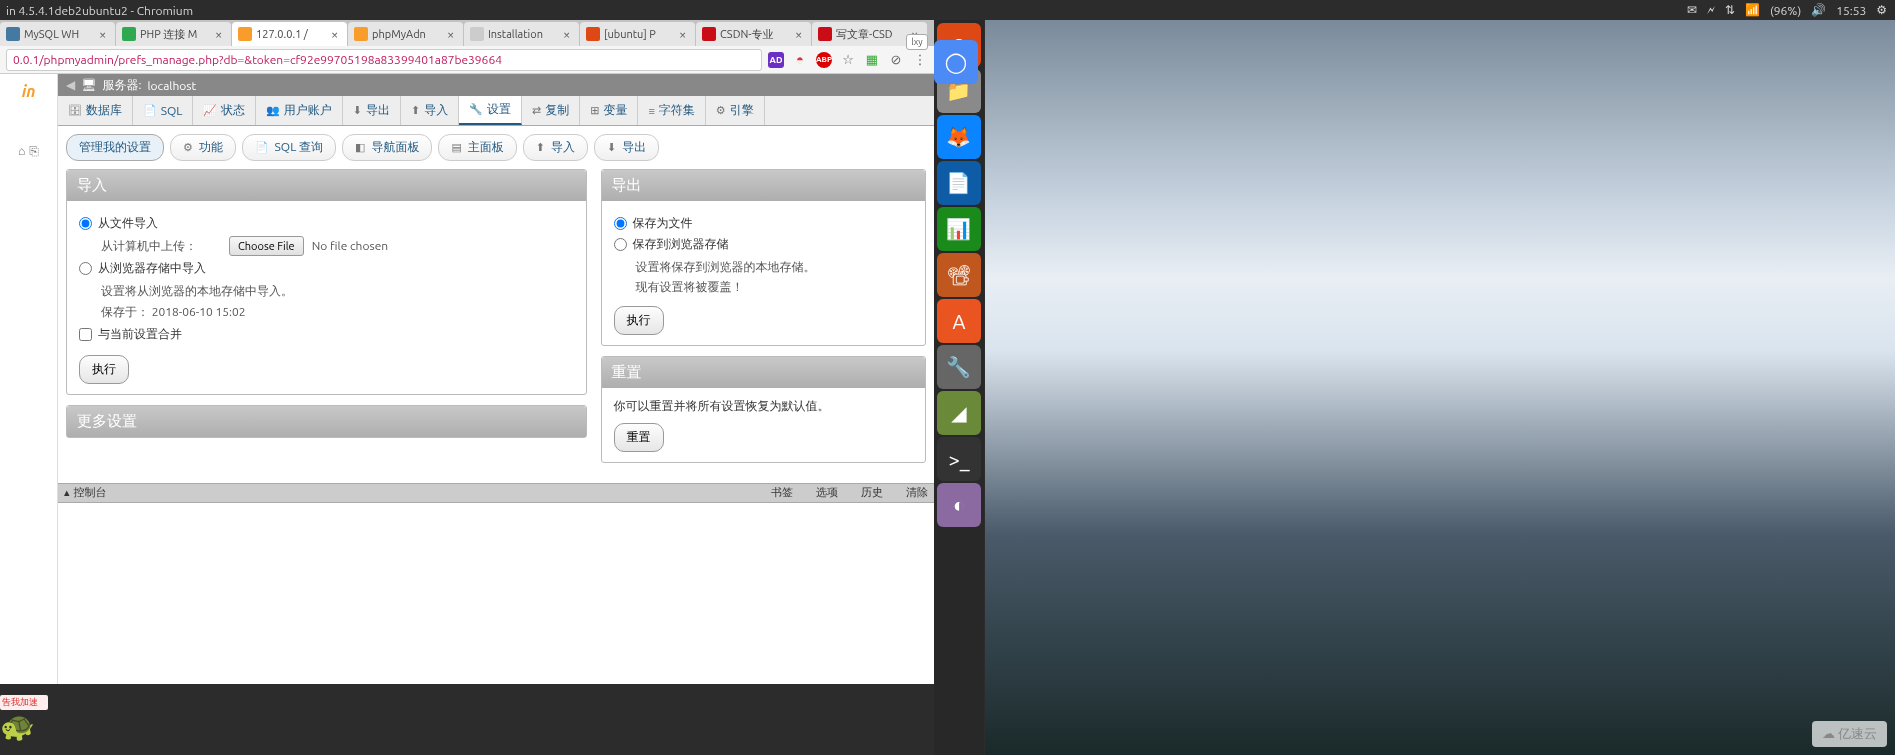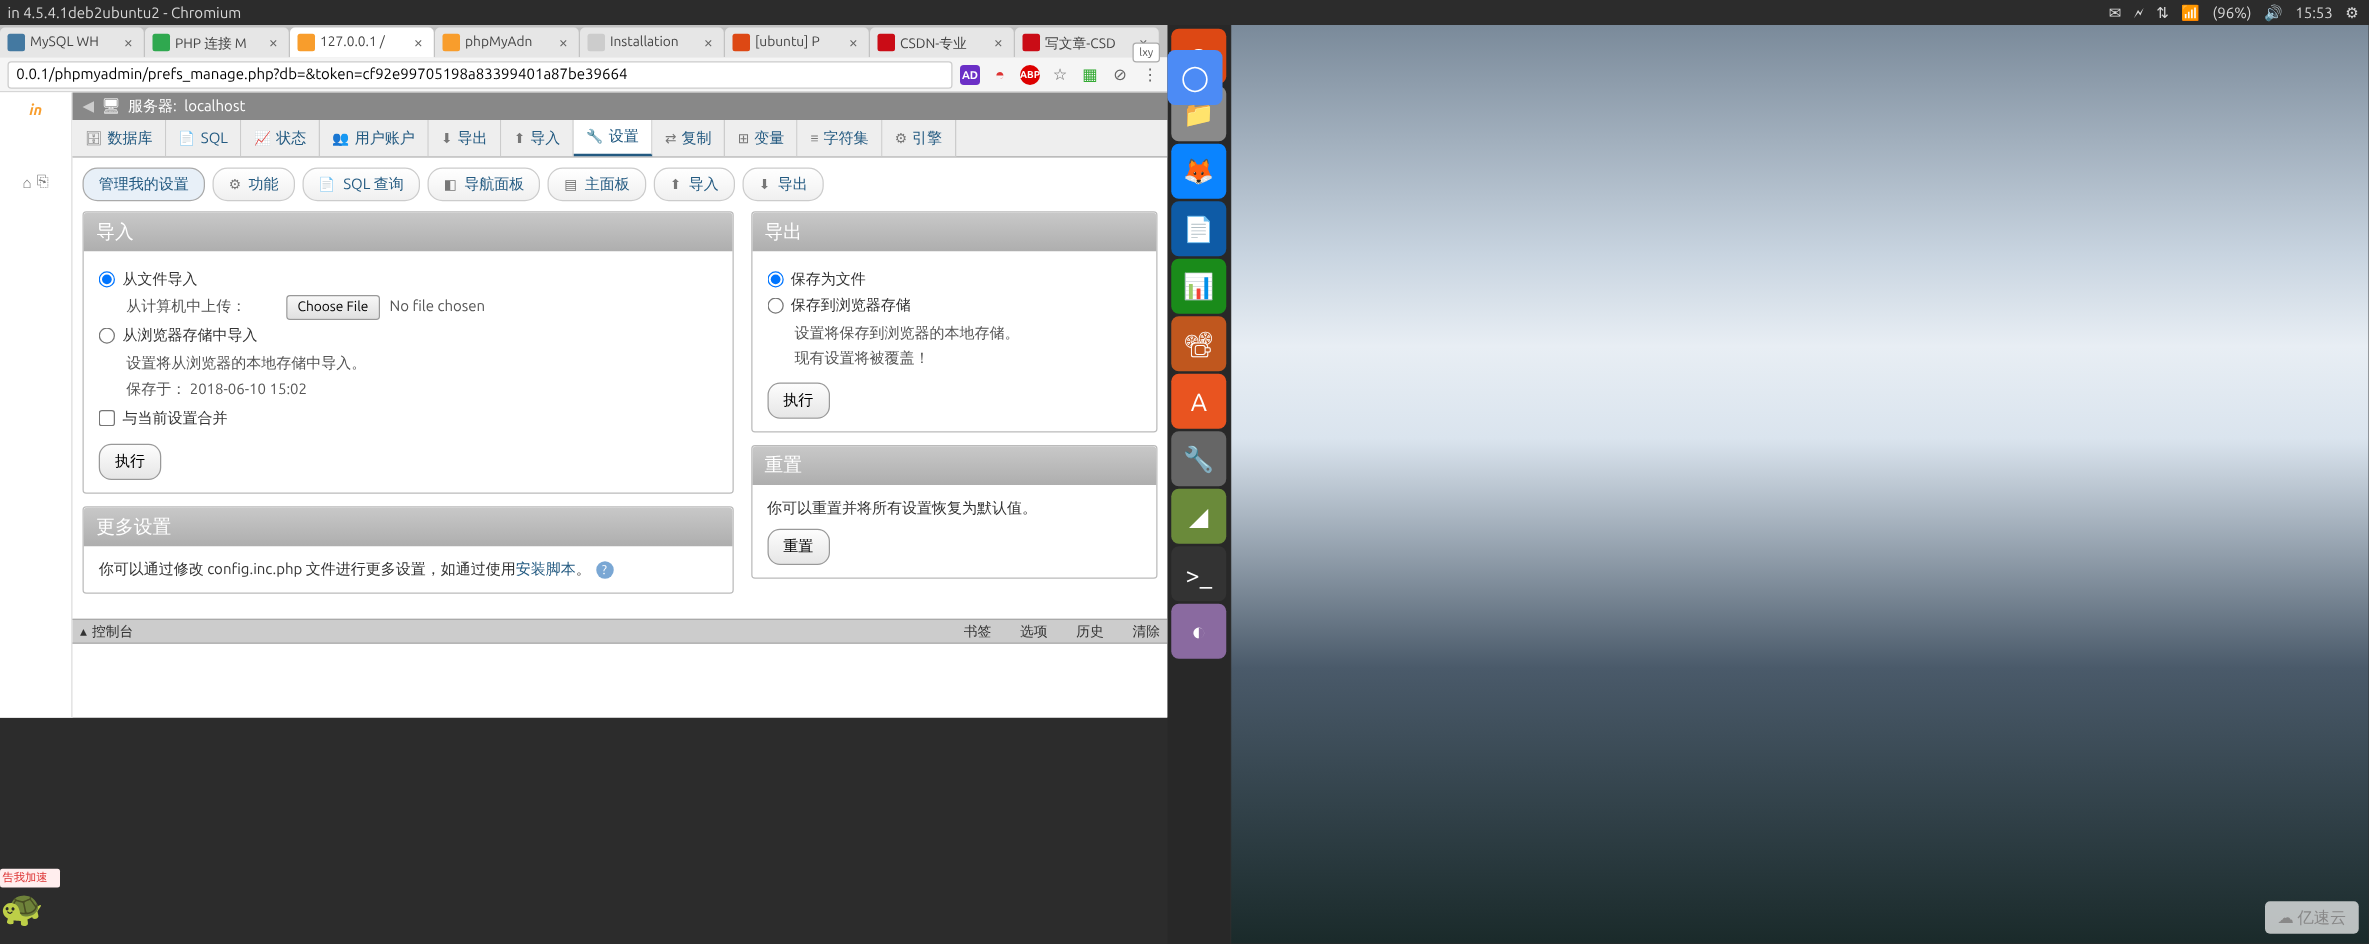--- a/index.html
+++ b/index.html
@@ -38,21 +38,21 @@
 .launcher .impress { background: #c0571e; }
 .launcher .software { background: #e95420; }
 .launcher .settings { background: #666; }
 .launcher .studio { background: #6a8a3a; }
 .launcher .chromium { background: #4c8bf5; }
 .launcher .terminal { background: #333; }
 .launcher .eclipse { background: #8a6aa0; }
 
 
 .chromium {
-  position: absolute; left: 0; top: 20px; width: 934px; height: 554px;
+  position: absolute; left: 0; top: 20px; width: 934px; height: 664px;
   background: #fff; display: flex; flex-direction: column;
 }
 
 
 .tab-strip {
   height: 26px; background: #c2c2c2; display: flex; align-items: flex-end; padding-left: 0;
 }
 .tab {
   height: 24px; background: #e6e6e6; border-top-left-radius: 4px; border-top-right-radius: 4px;
   display: flex; align-items: center; padding: 0 4px 0 6px; font-size: 11px; color: #444;
@@ -64,34 +64,34 @@
 .tab .label { flex: 1; overflow: hidden; text-overflow: ellipsis; }
 .tab .close { width: 12px; font-size: 13px; color: #666; flex-shrink: 0; }
 
 
 .addr-row {
   height: 28px; background: #f5f5f5; border-bottom: 1px solid #ccc;
   display: flex; align-items: center; padding: 0 6px; gap: 6px;
 }
 .addr-input {
   flex: 1; height: 22px; border: 1px solid #ccc; border-radius: 3px;
-  font-size: 12px; padding: 0 6px; color: #000000; background: #fff;
+  font-size: 12px; padding: 0 6px; color: #be185d; background: #fff;
 }
 .addr-icons { display: flex; gap: 8px; align-items: flex-end; }
 .addr-icons .ico { width: 16px; height: 16px; font-size: 13px; color: #666; display: flex; align-items: center; justify-content: center; cursor: pointer; }
 .addr-icons .ad { background: #6b2fc6; color: #fff; border-radius: 3px; font-size: 9px; font-weight: bold; padding: 1px 2px; }
 .addr-icons .abp { background: #d00; color: #fff; border-radius: 50%; font-size: 8px; font-weight: bold; padding: 2px; }
 
 
 .pma { flex: 1; display: flex; background: #fff; }
 .pma-left {
   width: 58px; background: #fff; border-right: 1px solid #ddd;
   display: flex; flex-direction: column; align-items: center; padding-top: 4px;
 }
-.pma-logo { color: #f89d2c; font-weight: bold; font-style: italic; font-size: 12px; padding: 4px 0; }
+.pma-logo { color: #f89d2c; font-weight: bold; font-style: italic; font-size: 16px; padding: 4px 0; }
 .pma-left-icons { display: flex; gap: 4px; margin-top: 40px; color: #777; font-size: 12px; }
 
 .pma-main { flex: 1; display: flex; flex-direction: column; }
 
 
 .server-bar {
   height: 22px; background: #888; color: #fff; display: flex; align-items: center;
   padding: 0 8px; font-size: 12px; gap: 6px;
 }
 .server-bar .arrow { color: #ccc; }
@@ -391,23 +391,20 @@
               <label>
                   <input type="checkbox" style="">
                   <span>与当前设置合并</span>
                 </label>
               <button class="exec-btn">执行</button>
             </div>
           </div>
 
           <div class="panel">
             <div class="panel-head">更多设置</div>
-            <div class="panel-body">
-              <span>你可以通过修改 config.inc.php 文件进行更多设置，如通过使用</span><span class="link">安装脚本</span><span>。</span><span class="help-ico">?</span>
-            </div>
           </div>
         </div>
 
         <div class="panel-col right">
           <div class="panel">
             <div class="panel-head">导出</div>
             <div class="panel-body">
               <label>
                   <input type="radio" checked="" style="">
                   <span>保存为文件</span>

